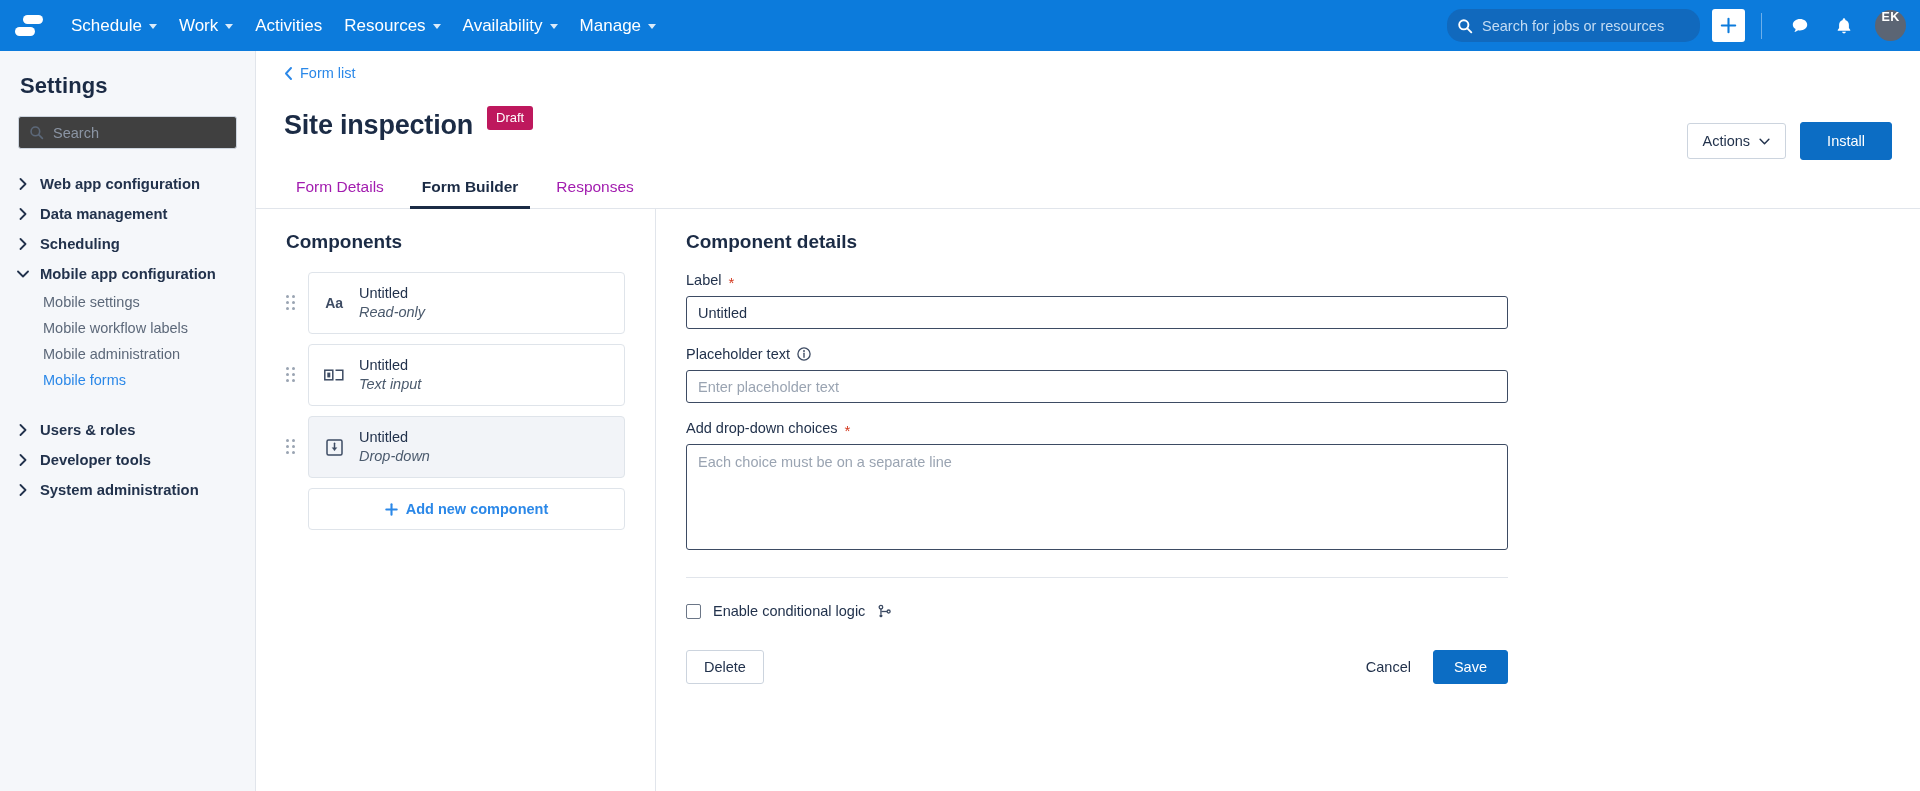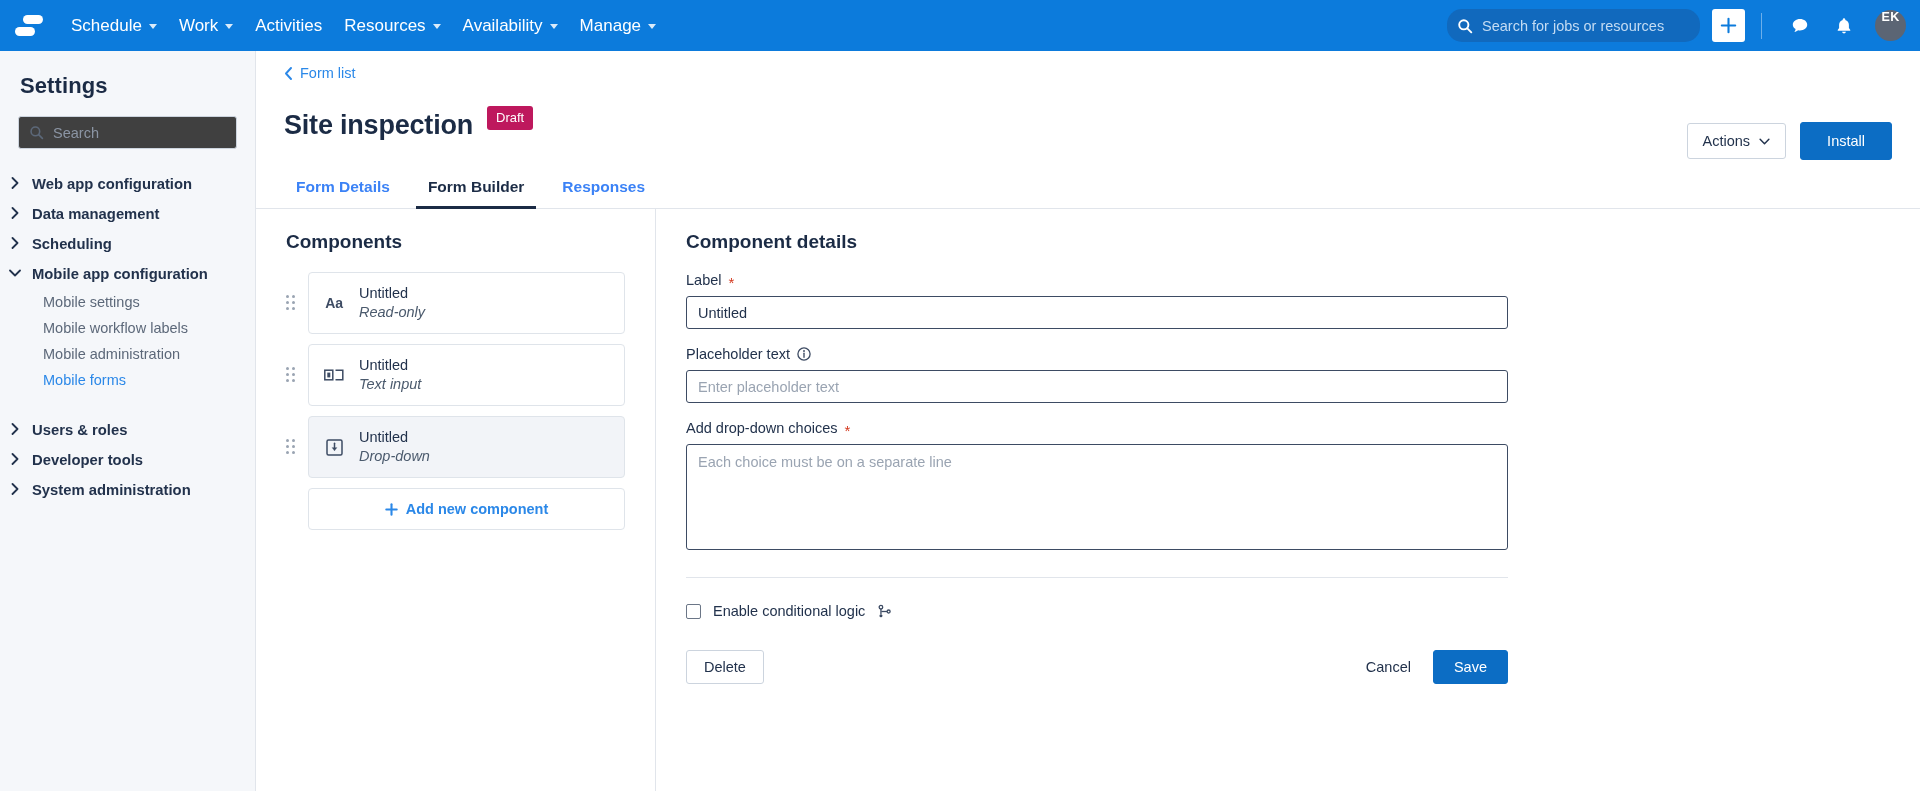--- a/index.html
+++ b/index.html
@@ -125,23 +125,23 @@
     background: #404040;
     border: 1px solid #ccd4de;
     border-radius: 3px;
     display: flex; align-items: center;
     padding: 0 10px; gap: 9px;
     cursor: text;
   }
   .side-search .ph { color: #8b95a4; font-size: 14.5px; }
 
   .side-group {
-    display: flex; 
+    display: flex; align-items: center;
     gap: 11px;
-    padding: 7px 8px;
+    padding: 7px 16px;
     font-size: 14.8px;
     font-weight: bold;
     color: #22324c;
     cursor: pointer;
     white-space: nowrap;
   }
   .chev {
     width: 13px; height: 13px;
     flex: 0 0 13px;
     display: flex; align-items: center; justify-content: center;
@@ -214,26 +214,25 @@
   .tabs {
     display: flex;
     gap: 0;
     padding: 0 28px;
     margin-top: 26px;
     border-bottom: 1px solid #e1e5eb;
   }
   .tab {
     padding: 11px 12px 12px 12px;
     font-size: 15.5px;
-    color: #3b82f6;
+    color: #a21caf;
     cursor: pointer;
     margin-right: 14px;
     position: relative;
     white-space: nowrap;
-    font-weight: bold;
   }
   .tab.active {
     color: #1b2b45;
     font-weight: bold;
   }
   .tab.active::after {
     content: "";
     position: absolute;
     left: 0; right: 0; bottom: -1px;
     height: 3px;

